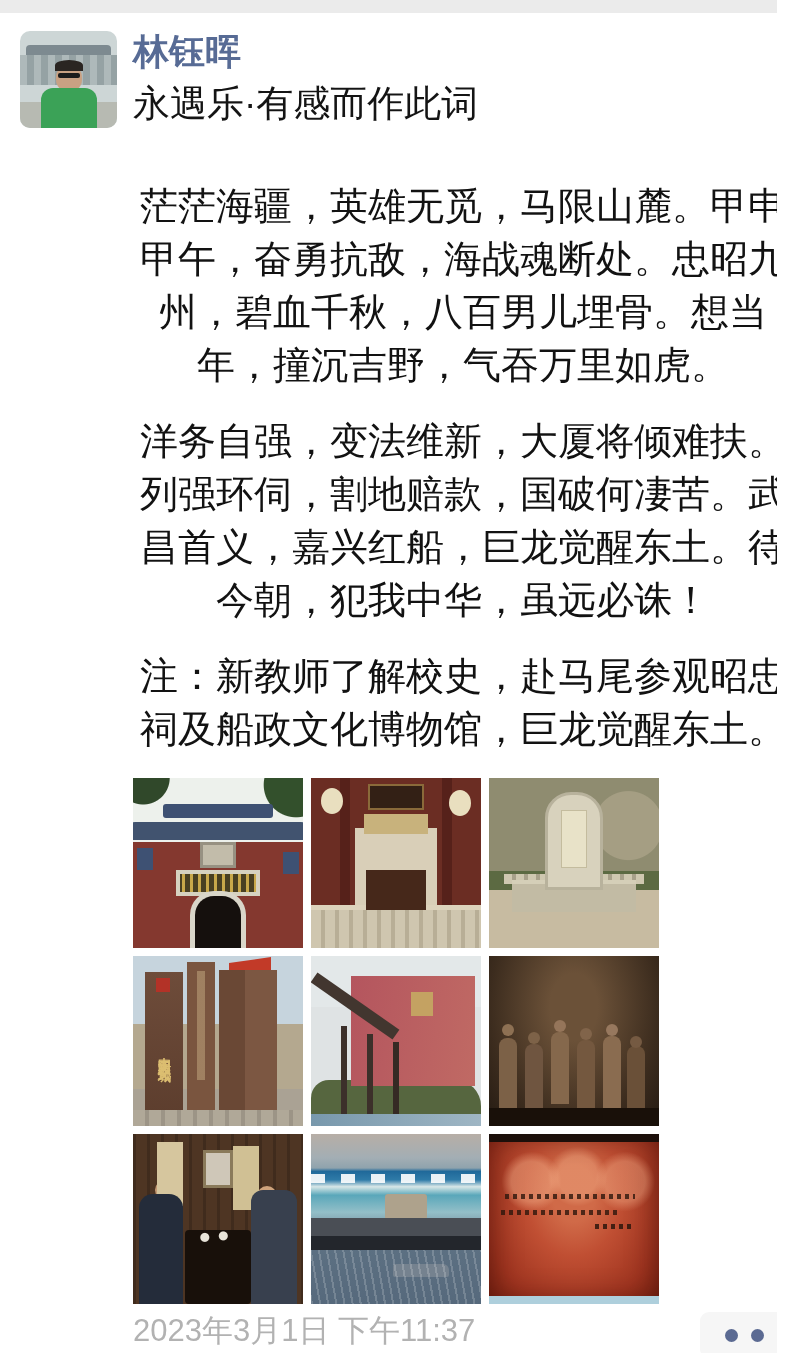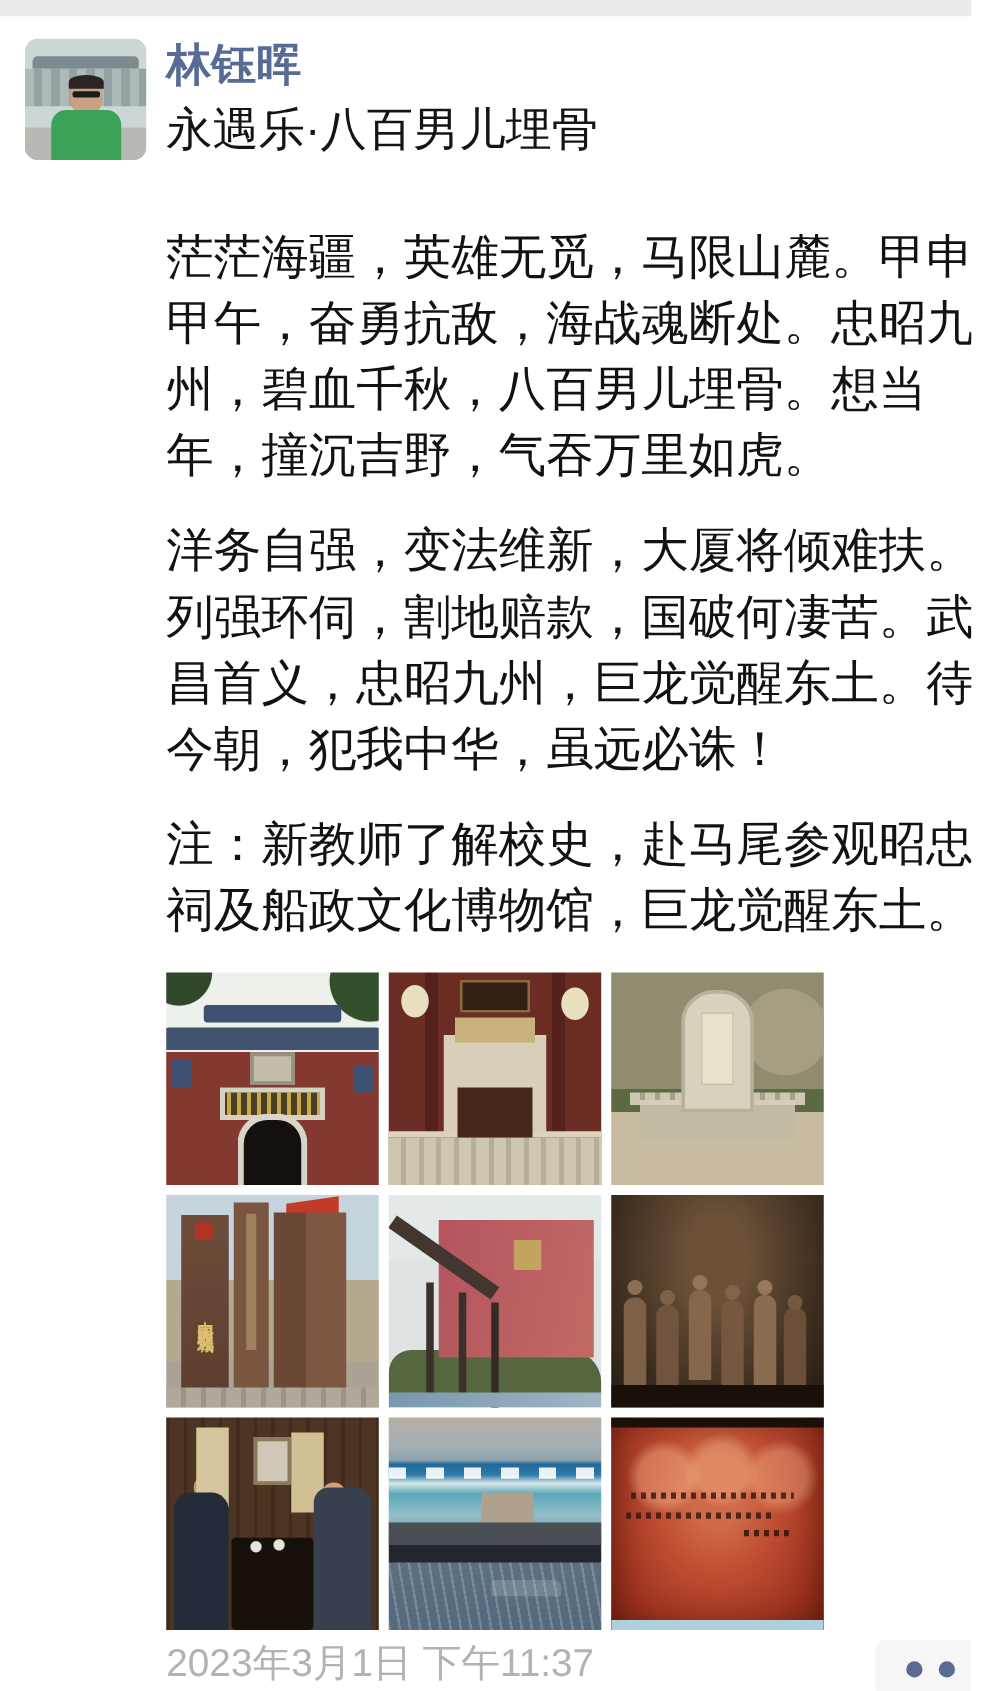--- a/index.html
+++ b/index.html
@@ -20,21 +20,21 @@
            background:#c9a183;border-radius:50% 50% 45% 45%;}
   .av-hair{position:absolute;bottom:57px;left:50%;transform:translateX(-50%);width:28px;height:11px;
            background:#2a2522;border-radius:50% 50% 0 0;}
   .av-glasses{position:absolute;bottom:50px;left:50%;transform:translateX(-50%);width:22px;height:5px;
            background:#1c1c1c;border-radius:2px;}
 
   .username{position:absolute;left:133px;top:30px;font-size:36px;line-height:44px;font-weight:bold;color:#576b95;}
   .post-title{position:absolute;left:133px;top:82px;width:660px;font-size:37px;line-height:44px;color:#141414;}
 
   .post-text{position:absolute;left:133px;top:180px;width:660px;font-size:38px;line-height:53px;color:#121212;}
-  .post-text p{margin:0 0 23px 0;}
+  .post-text p{margin:0 0 23px 0;text-align:center;}
   .post-text p:last-child{margin-bottom:0;}
 
   
   .photo-grid{position:absolute;left:133px;top:778px;display:grid;
               grid-template-columns:repeat(3,170px);grid-auto-rows:170px;gap:8px;}
   .ph{position:relative;overflow:hidden;background:#ddd;}
   .ph span{position:absolute;display:block;}
 
   
   .p1{background:
@@ -168,25 +168,25 @@
     <span class="av-roof"></span>
     <span class="av-building"></span>
     <span class="av-ground"></span>
     <span class="av-head"></span>
     <span class="av-hair"></span>
     <span class="av-glasses"></span>
     <span class="av-body"></span>
   </div>
 
   <div class="username">林钰晖</div>
-  <div class="post-title">永遇乐·八百男儿埋骨</div>
+  <div class="post-title">永遇乐·有感而作此词</div>
 
   <div class="post-text">
     <p>茫茫海疆，英雄无觅，马限山麓。甲申甲午，奋勇抗敌，海战魂断处。忠昭九州，碧血千秋，八百男儿埋骨。想当年，撞沉吉野，气吞万里如虎。</p>
-    <p>洋务自强，变法维新，大厦将倾难扶。列强环伺，割地赔款，国破何凄苦。武昌首义，忠昭九州，巨龙觉醒东土。待今朝，犯我中华，虽远必诛！</p>
+    <p>洋务自强，变法维新，大厦将倾难扶。列强环伺，割地赔款，国破何凄苦。武昌首义，嘉兴红船，巨龙觉醒东土。待今朝，犯我中华，虽远必诛！</p>
     <p>注：新教师了解校史，赴马尾参观昭忠祠及船政文化博物馆，巨龙觉醒东土。</p>
   </div>
 
   <div class="photo-grid">
     <div class="ph p1">
       <span class="e1"></span>
       <span class="e2"></span>
       <span class="e3"></span>
       <span class="e4"></span>
     </div>

